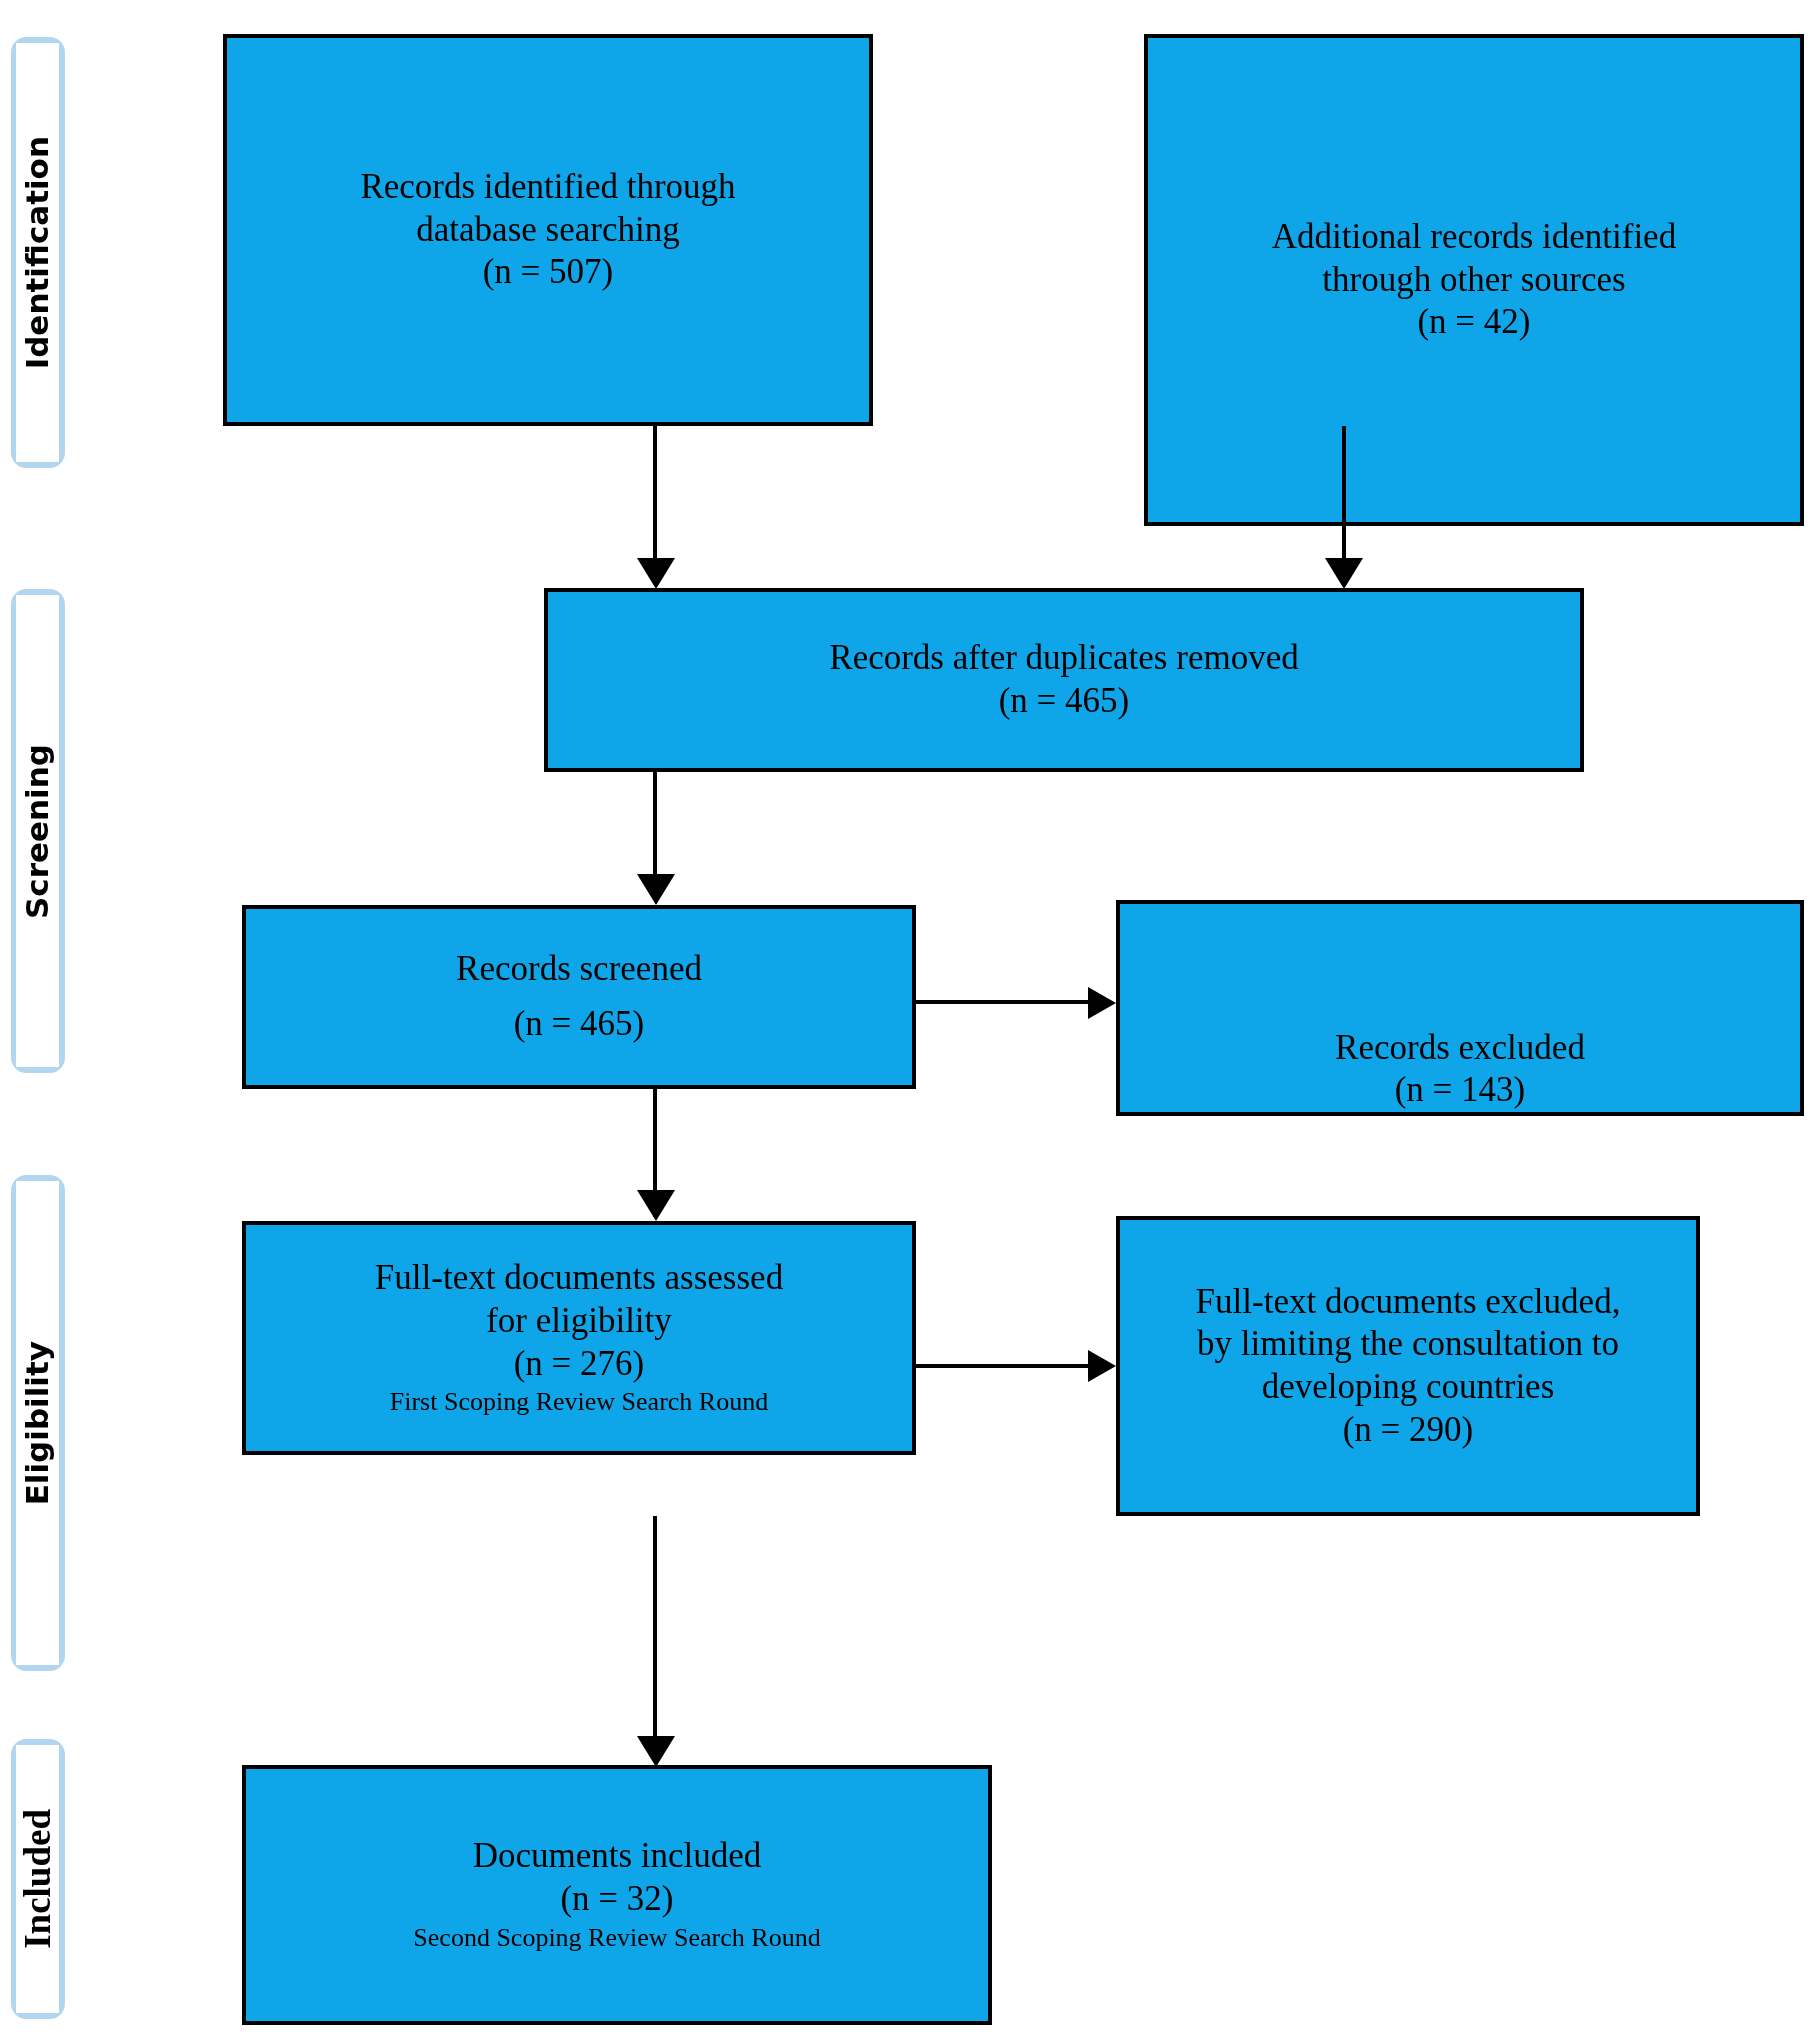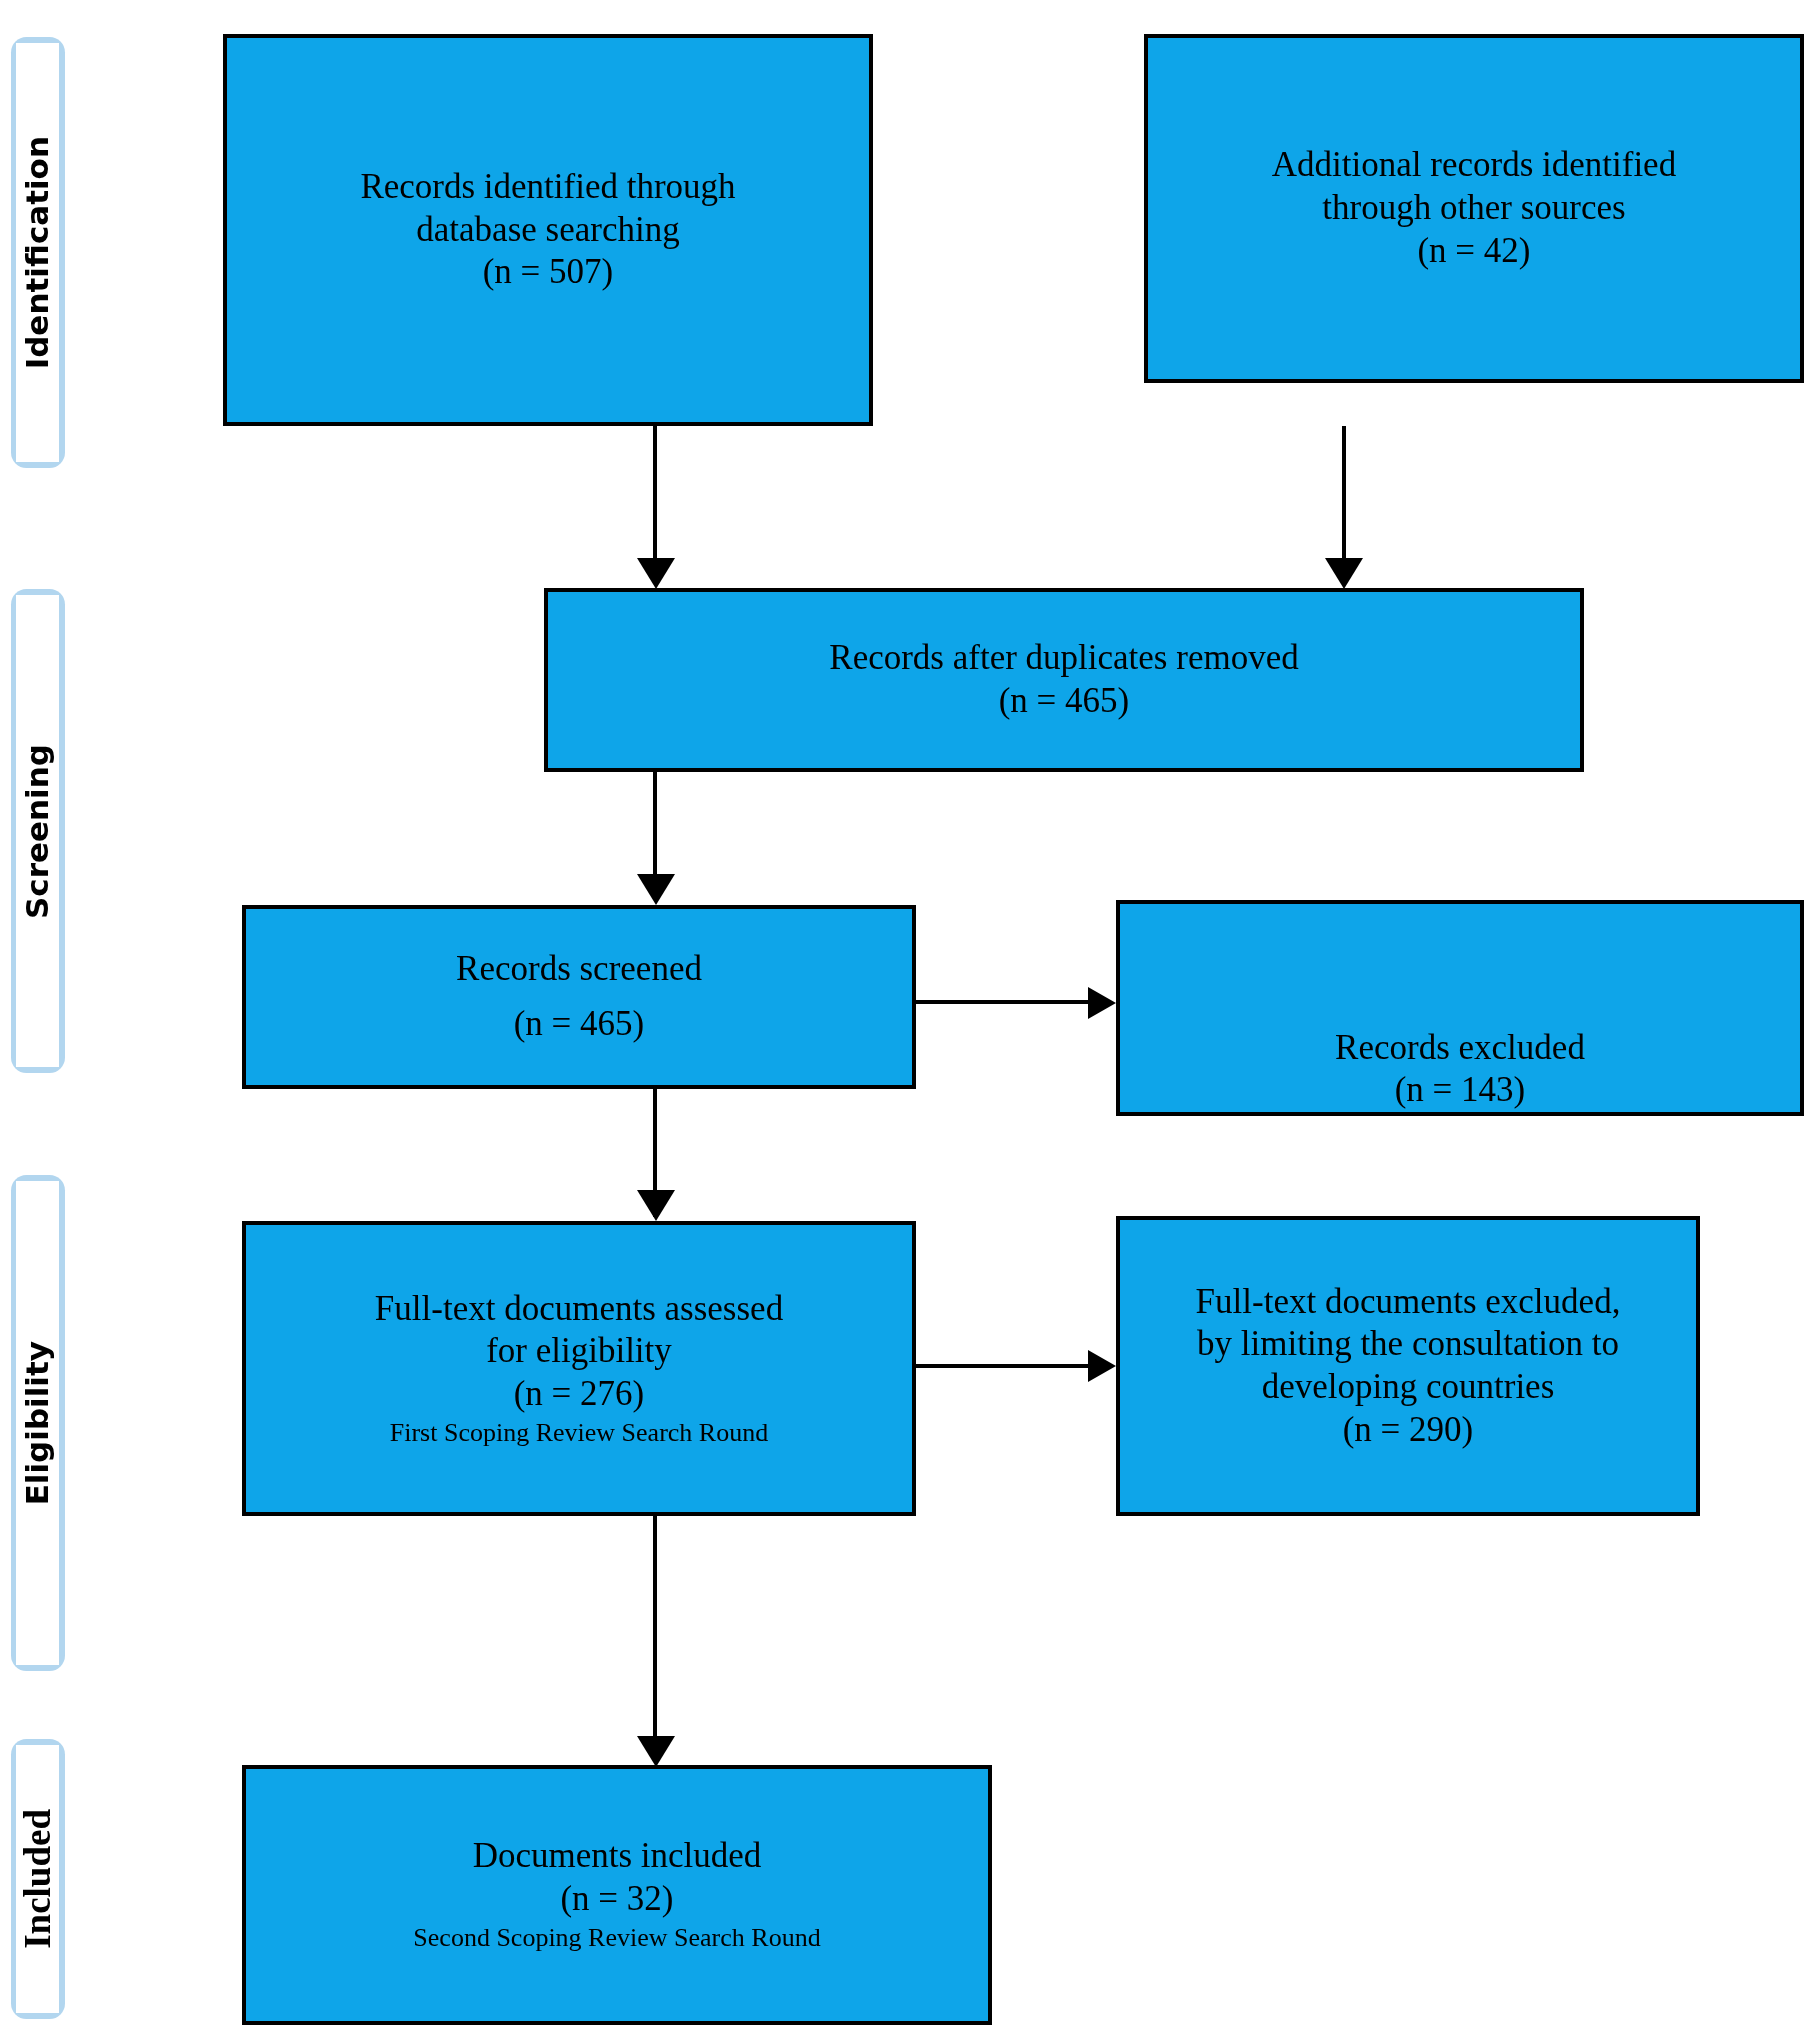--- a/index.html
+++ b/index.html
@@ -133,21 +133,21 @@
       <span class="vlabel">Included</span>
     </div>
   </div>
 
   <div class="flow-box" style="left:223px; top:34px; width:650px; height:392px;">
     <div class="line">Records identified through</div>
     <div class="line">database searching</div>
     <div class="line">(n = 507)</div>
   </div>
 
-  <div class="flow-box" style="left:1144px; top:34px; width:660px; height:349px;">
+  <div class="flow-box" style="left:1144px; top:34px; width:660px; height:492px;">
     <div class="line">Additional records identified</div>
     <div class="line">through other sources</div>
     <div class="line">(n = 42)</div>
   </div>
 
   <div class="vline" style="left:653px; top:426px; height:142px;"></div>
   <div class="arrow-down" style="left:637px; top:558px;"></div>
 
   <div class="vline" style="left:1342px; top:426px; height:142px;"></div>
   <div class="arrow-down" style="left:1325px; top:558px;"></div>
@@ -169,21 +169,21 @@
     <div class="line">Records excluded</div>
     <div class="line">(n = 143)</div>
   </div>
 
   <div class="hline" style="left:916px; top:1000px; width:175px;"></div>
   <div class="arrow-right" style="left:1088px; top:987px;"></div>
 
   <div class="vline" style="left:653px; top:1089px; height:128px;"></div>
   <div class="arrow-down" style="left:637px; top:1190px;"></div>
 
-  <div class="flow-box" style="left:242px; top:1221px; width:674px; height:295px;">
+  <div class="flow-box" style="left:242px; top:1221px; width:674px; height:234px;">
     <div class="line">Full-text documents assessed</div>
     <div class="line">for eligibility</div>
     <div class="line">(n = 276)</div>
     <div class="sub">First Scoping Review Search Round</div>
   </div>
 
   <div class="flow-box" style="left:1116px; top:1216px; width:584px; height:300px;">
     <div class="line">Full-text documents excluded,</div>
     <div class="line">by limiting the consultation to</div>
     <div class="line">developing countries</div>

